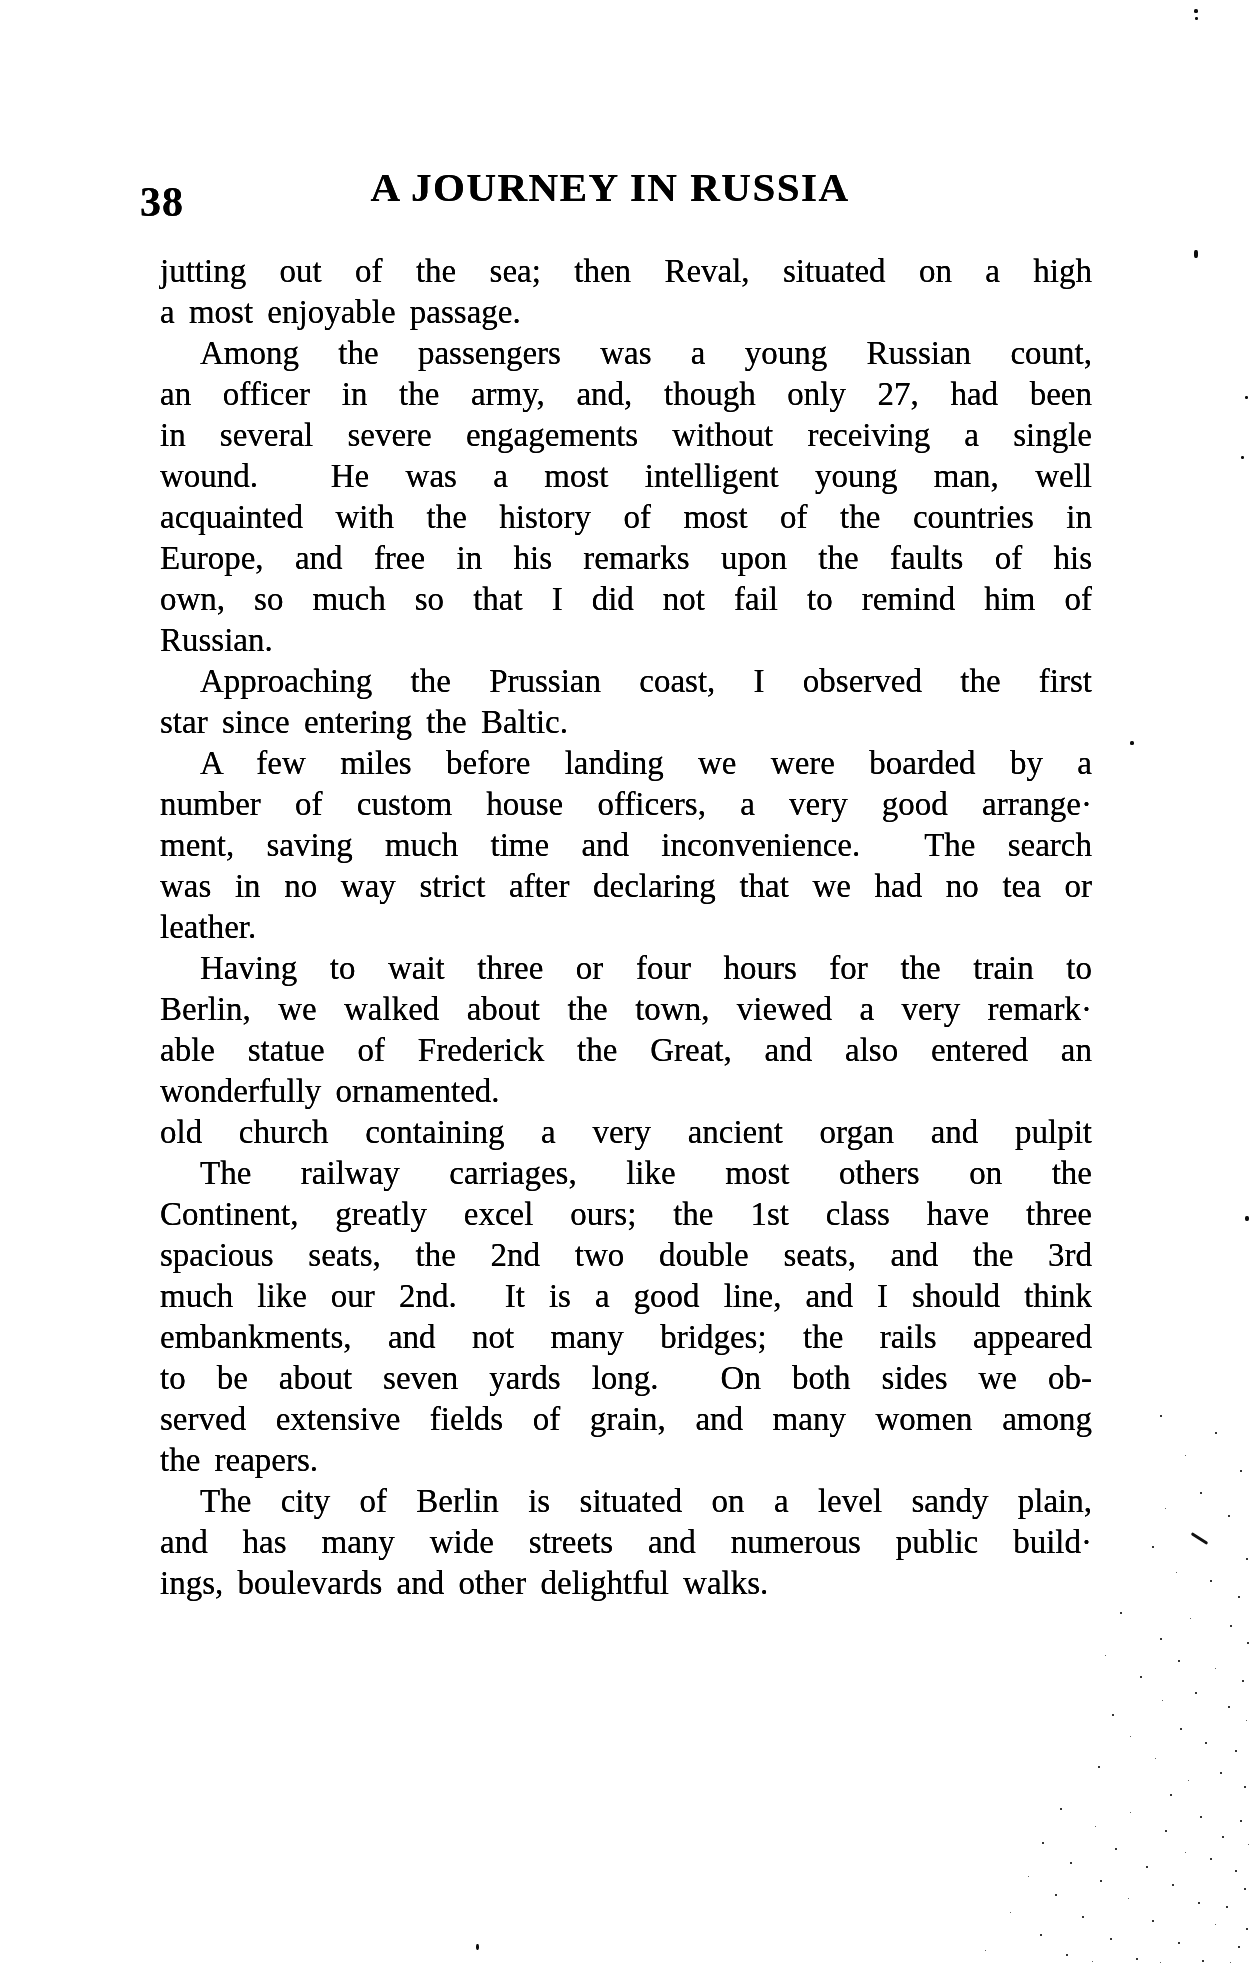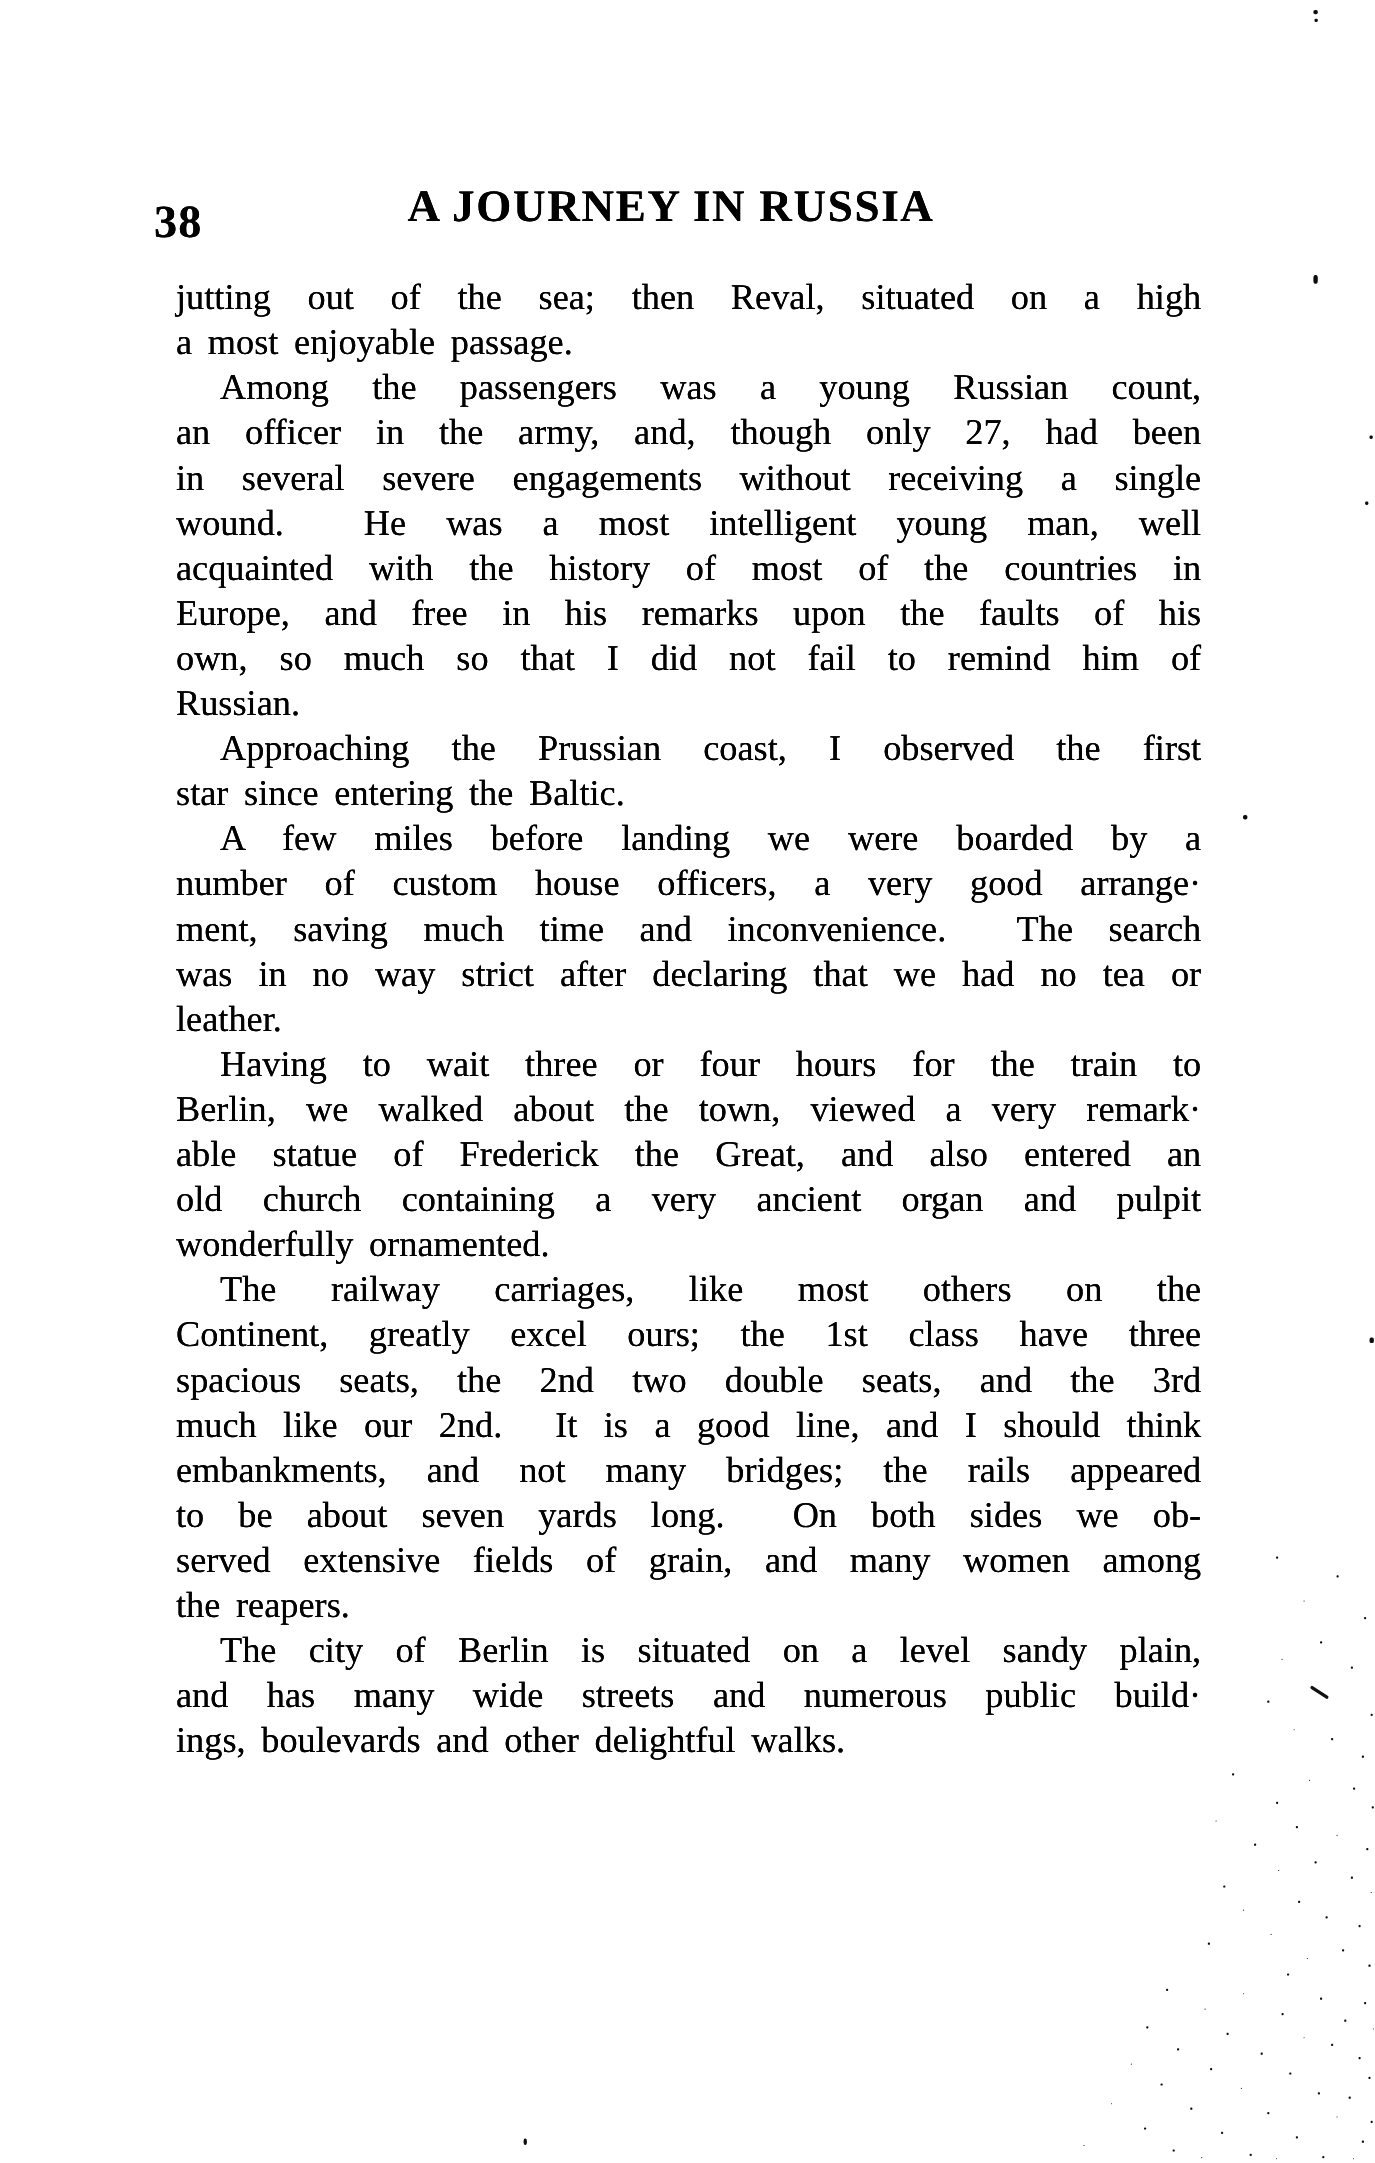--- a/index.html
+++ b/index.html
@@ -74,22 +74,22 @@
     <div class="line indent">Approaching the Prussian coast, I observed the first</div>
     <div class="line para-end">star since entering the Baltic.</div>
     <div class="line indent">A few miles before landing we were boarded by a</div>
     <div class="line">number of custom house officers, a very good arrange·</div>
     <div class="line">ment, saving much time and inconvenience.&nbsp; The search</div>
     <div class="line">was in no way strict after declaring that we had no tea or</div>
     <div class="line para-end">leather.</div>
     <div class="line indent">Having to wait three or four hours for the train to</div>
     <div class="line">Berlin, we walked about the town, viewed a very remark·</div>
     <div class="line">able statue of Frederick the Great, and also entered an</div>
+    <div class="line para-end">wonderfully ornamented.</div>
     <div class="line">old church containing a very ancient organ and pulpit</div>
-    <div class="line para-end">wonderfully ornamented.</div>
     <div class="line indent">The railway carriages, like most others on the</div>
     <div class="line">Continent, greatly excel ours; the 1st class have three</div>
     <div class="line">spacious seats, the 2nd two double seats, and the 3rd</div>
     <div class="line">much like our 2nd.&nbsp; It is a good line, and I should think</div>
     <div class="line">embankments, and not many bridges; the rails appeared</div>
     <div class="line">to be about seven yards long.&nbsp; On both sides we ob-</div>
     <div class="line">served extensive fields of grain, and many women among</div>
     <div class="line para-end">the reapers.</div>
     <div class="line indent">The city of Berlin is situated on a level sandy plain,</div>
     <div class="line">and has many wide streets and numerous public build·</div>

